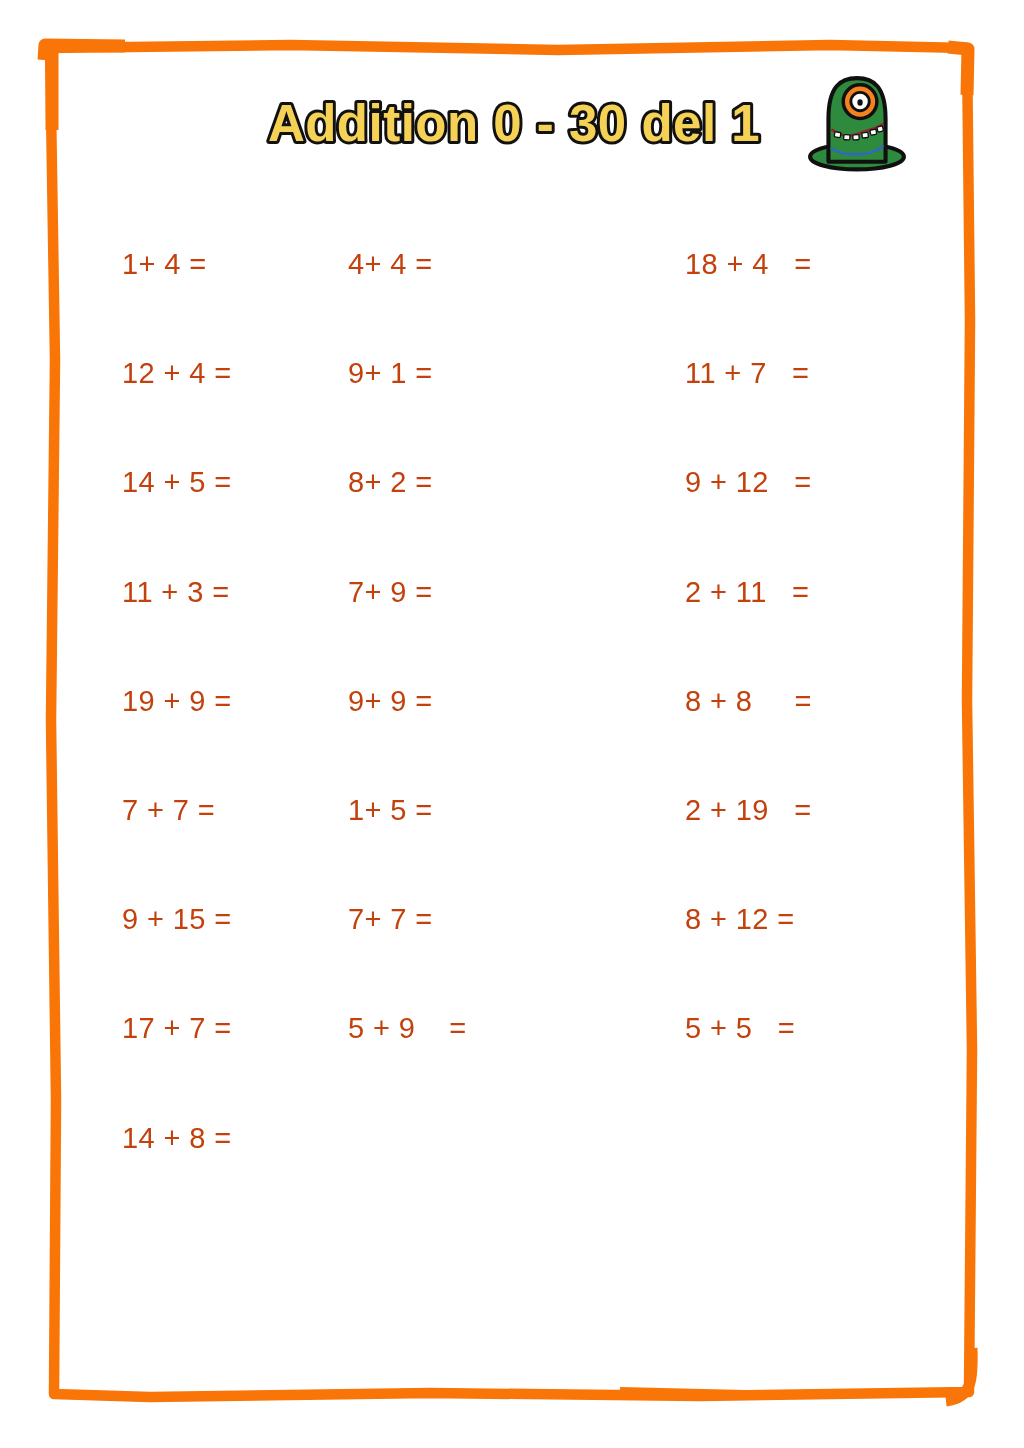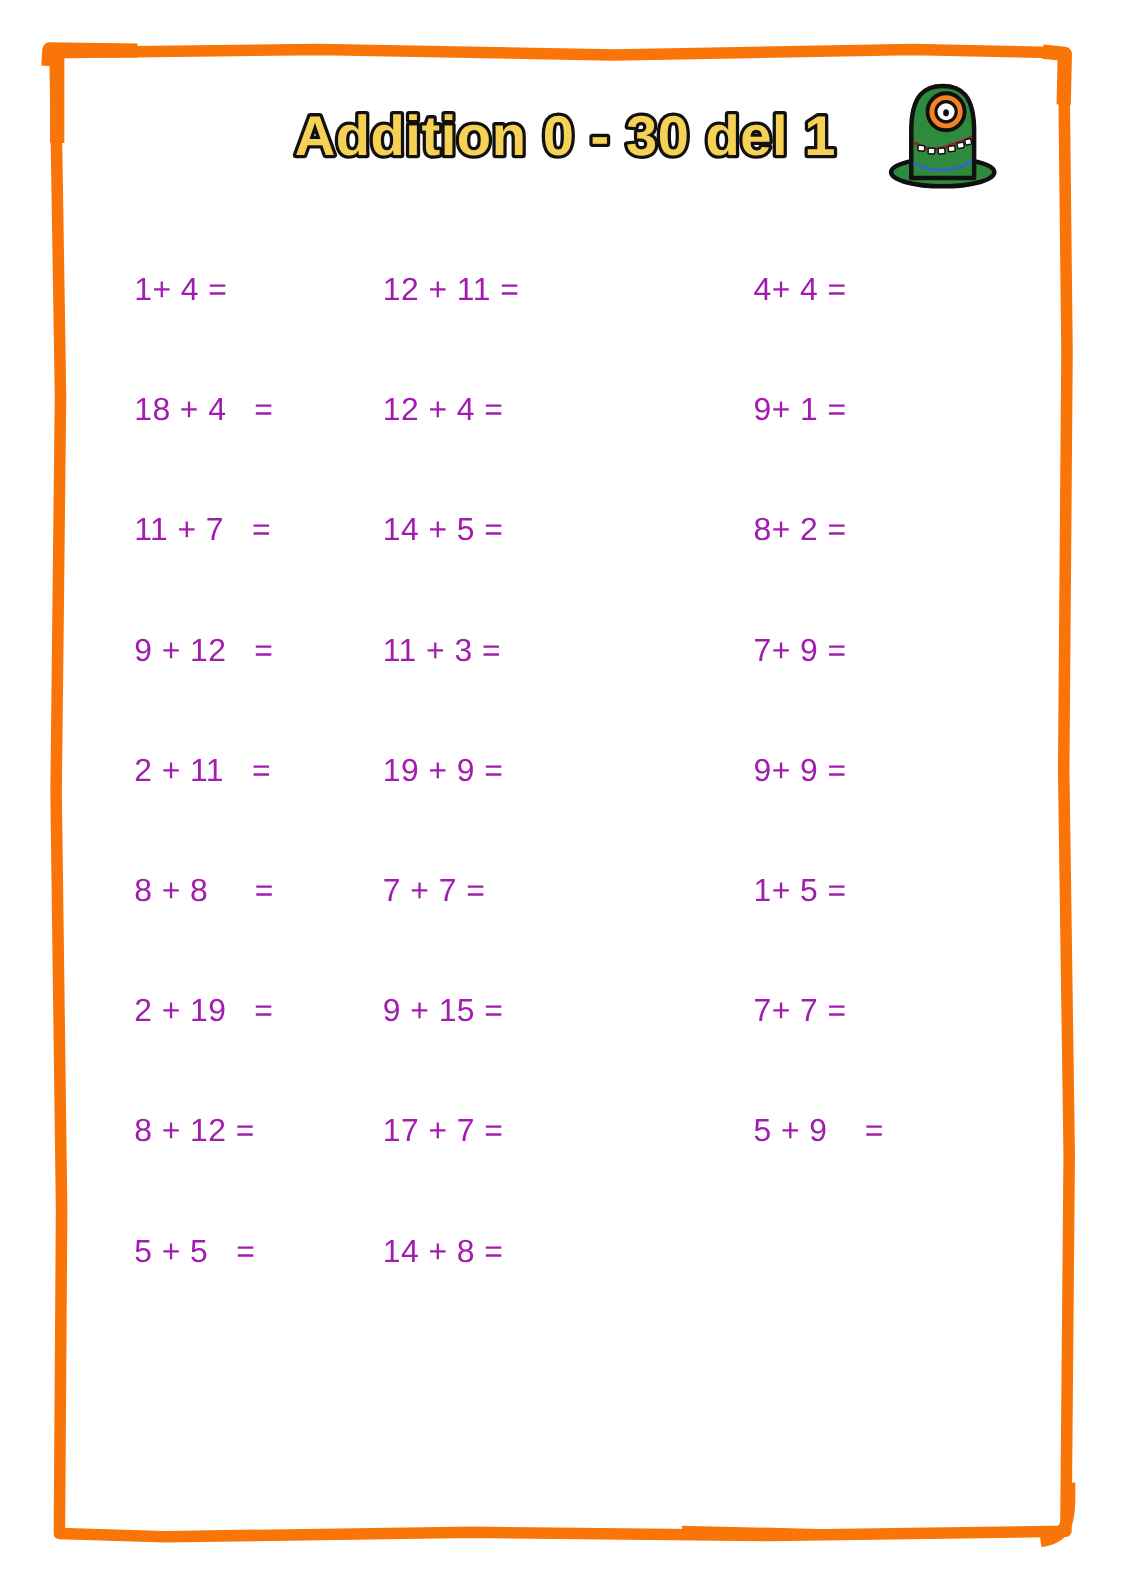--- a/index.html
+++ b/index.html
@@ -21,21 +21,21 @@
     position: absolute;
     left: 122px; top: 210px;
     display: grid;
     grid-template-columns: 226px 337px 260px;
     grid-auto-rows: 109.2px;
   }
   .cell {
     display: flex;
     align-items: center;
     font-size: 29px;
-    color: #a21caf;
+    color: #c2410c;
     white-space: pre;
     letter-spacing: 0.4px;
   }
   .title-text {
     font-family: "Liberation Sans", sans-serif;
     font-weight: bold;
     font-size: 51px;
     letter-spacing: 0.5px;
     paint-order: stroke fill;
     stroke-linejoin: round;
@@ -81,21 +81,20 @@
     <rect x="37" y="61.5" width="6" height="5" rx="1" transform="rotate(3 40 64)"></rect>
     <rect x="46" y="61.5" width="6" height="5" rx="1" transform="rotate(-3 49 64)"></rect>
     <rect x="55" y="59.5" width="6" height="5" rx="1" transform="rotate(-7 58 62)"></rect>
     <rect x="63" y="56.5" width="6" height="5" rx="1" transform="rotate(-10 66 59)"></rect>
     <rect x="70" y="53.5" width="5.5" height="5" rx="1" transform="rotate(-13 72 56)"></rect>
   </g>
 </svg>
 
 <div class="problems">
   <div class="cell">1+ 4 =</div>
-  <div class="cell">12 + 11 =</div>
 
   <div class="cell">4+ 4 =</div>
   <div class="cell">18 + 4   =</div>
   <div class="cell">12 + 4 =</div>
 
   <div class="cell">9+ 1 =</div>
   <div class="cell">11 + 7   =</div>
   <div class="cell">14 + 5 =</div>
 
   <div class="cell">8+ 2 =</div>

